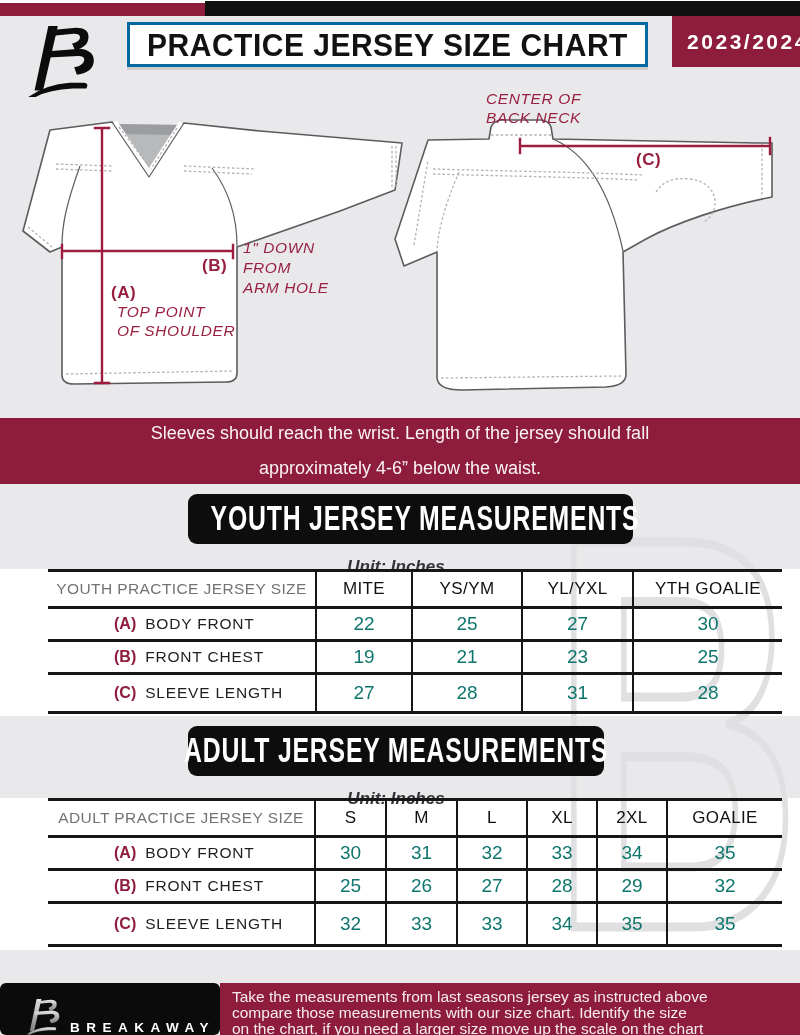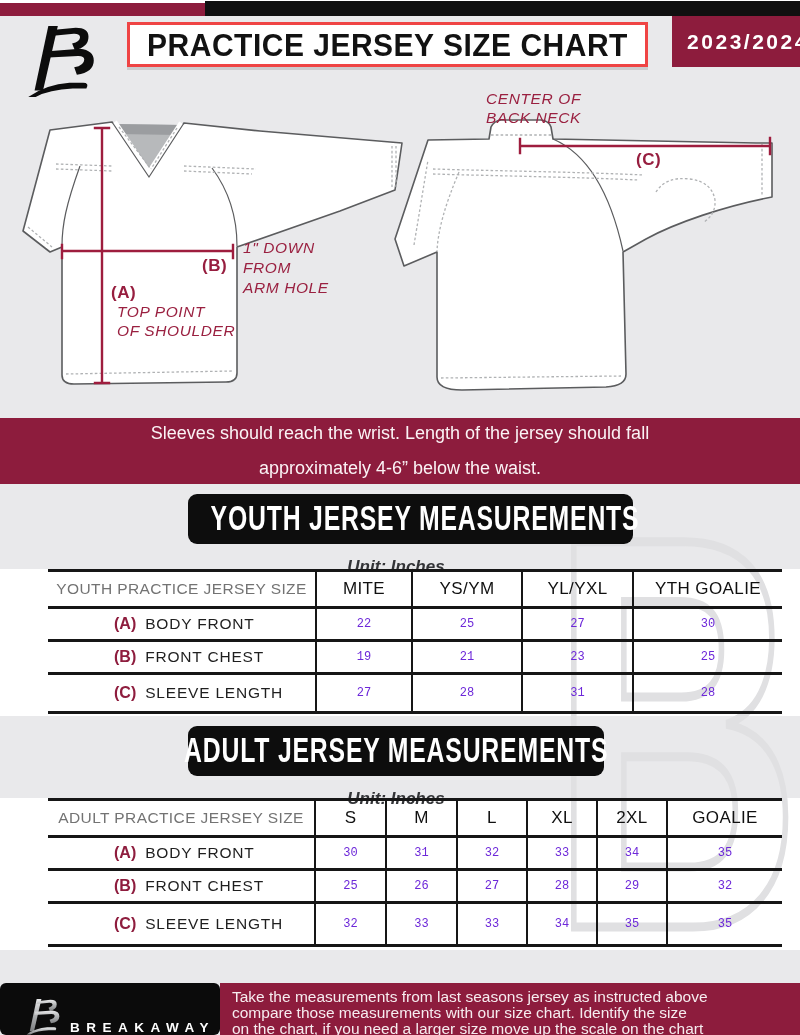--- a/index.html
+++ b/index.html
@@ -9,21 +9,21 @@
     font-family:"Liberation Sans",sans-serif;
     -webkit-font-smoothing:antialiased;
   }
   .abs{position:absolute;}
   
   .strip-white{left:0;top:0;width:800px;height:3px;background:#ffffff;}
   .strip-maroon{left:0;top:3px;width:205px;height:13px;background:#8d1c3d;}
   .strip-black{left:205px;top:1px;width:595px;height:15px;background:#101010;}
   .title-box{
     left:127px;top:22px;width:521px;height:45px;background:#ffffff;
-    border:3px solid #ef4444;box-sizing:border-box;
+    border:3px solid #0369a1;box-sizing:border-box;
     display:flex;align-items:center;justify-content:center;
     box-shadow:0 3px 0 rgba(0,0,0,0.12);
   }
   .title-box h1{
     margin:0;font-size:30px;font-weight:700;letter-spacing:.5px;color:#121212;
     white-space:nowrap;transform:scaleY(1.05);
   }
   .season-box{
     left:672px;top:16px;width:152px;height:51px;background:#8d1c3d;
     display:flex;align-items:center;justify-content:center;
@@ -58,21 +58,21 @@
   
   table.meas-table{border-collapse:collapse;table-layout:fixed;position:absolute;left:48px;width:734px;}
   .meas-table tr{border-top:3px solid #161616;}
   .meas-table tr.last{border-bottom:3px solid #161616;}
   .meas-table th,.meas-table td{padding:0;text-align:center;vertical-align:middle;font-weight:400;}
   .meas-table th+th,.meas-table td+td{border-left:2.5px solid #161616;}
   .size-label{font-size:15.5px;color:#737373;letter-spacing:.4px;}
   .col-head{font-size:17px;font-weight:700;color:#101010;letter-spacing:.4px;}
   .row-label{text-align:left !important;padding-left:66px !important;font-size:15.5px;color:#1f1f1f;letter-spacing:.8px;}
   .row-letter{color:#8e1d3e;font-weight:700;font-size:16px;margin-right:9px;letter-spacing:0;}
-  .val{font-size:12px;color:#6d28d9;font-family:Liberation Mono, monospace;}
+  .val{font-size:19px;color:#0f766e;}
   
   .footer-black{left:0;top:983px;width:220px;height:52px;background:#0b0b0b;
     display:flex;align-items:flex-end;border-radius:6px;}
   .footer-maroon{left:220px;top:983px;width:580px;height:52px;background:#8d1c3d;
     box-sizing:border-box;padding:5px 0 0 12px;color:#f6ecef;font-size:15.5px;line-height:15.5px;}
   .footer-maroon .fline{line-height:15.8px;padding-top:0.5px;}
   .brand-word{color:#fdfdfd;font-size:13.5px;font-weight:700;letter-spacing:6.5px;margin-left:10px;white-space:nowrap;}
 </style>
 </head>
 <body>

